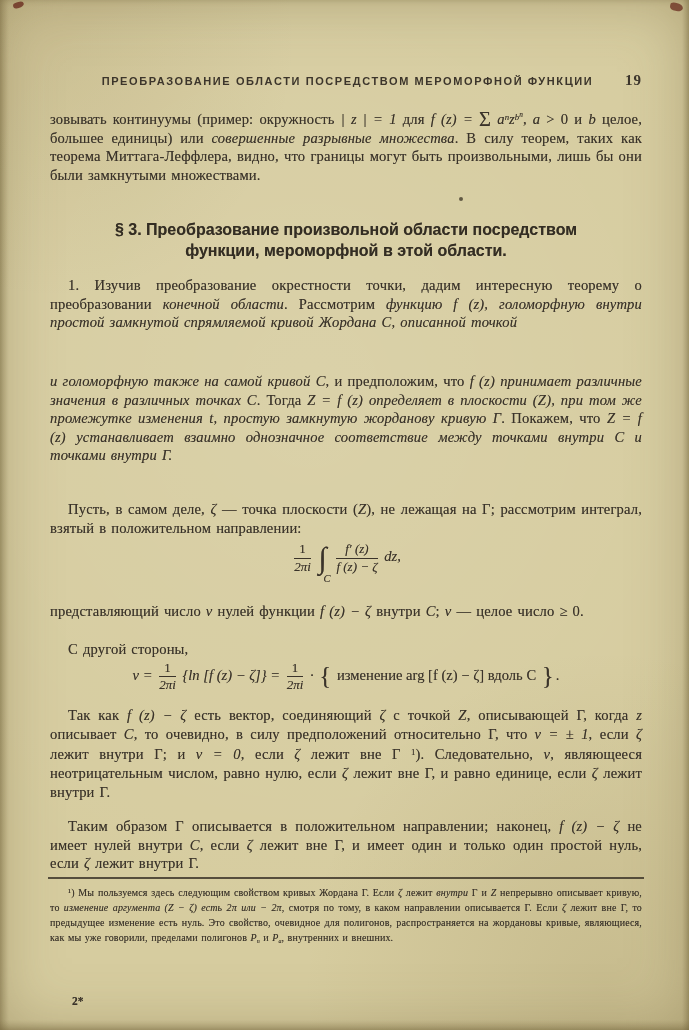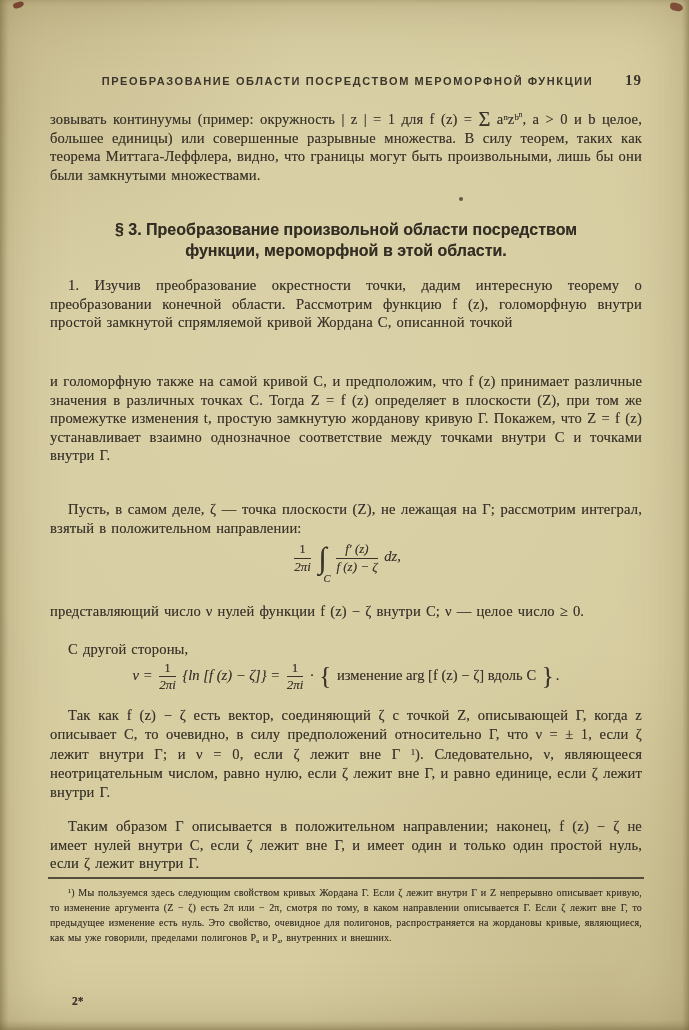--- a/index.html
+++ b/index.html
@@ -51,21 +51,21 @@
   .frac{display:inline-block;vertical-align:middle;text-align:center;line-height:1.1;
     font-size:13px;margin:0 3px;}
   .frac .fn{display:block;padding:0 3px 1px;border-bottom:1px solid #3a332a;}
   .frac .fd{display:block;padding-top:1px;}
   .intwrap{display:inline-block;position:relative;margin:0 3px 0 1px;vertical-align:middle;}
   .int-sign{font-size:30px;font-style:normal;line-height:34px;}
   .int-sub{position:absolute;left:5px;bottom:-9px;font-size:10.5px;font-style:italic;}
   .brace{font-size:25px;font-style:normal;vertical-align:-.14em;padding:0 2px;font-weight:400;}
   .rm{font-style:normal;}
 
-  .i{}
+  .i{font-style:italic;}
   .sup{font-size:.6em;vertical-align:.5em;letter-spacing:0;}
   .sup2{font-size:.5em;vertical-align:.95em;letter-spacing:0;}
   .sub{font-size:.6em;vertical-align:-.35em;letter-spacing:0;}
   .big{font-size:1.4em;vertical-align:-.1em;font-style:normal;}
 
   #p1{top:106px;}
   #p2{top:276px;}
   #p3{top:372px;}
   #p4{top:500px;}
   #p5{top:602px;}

